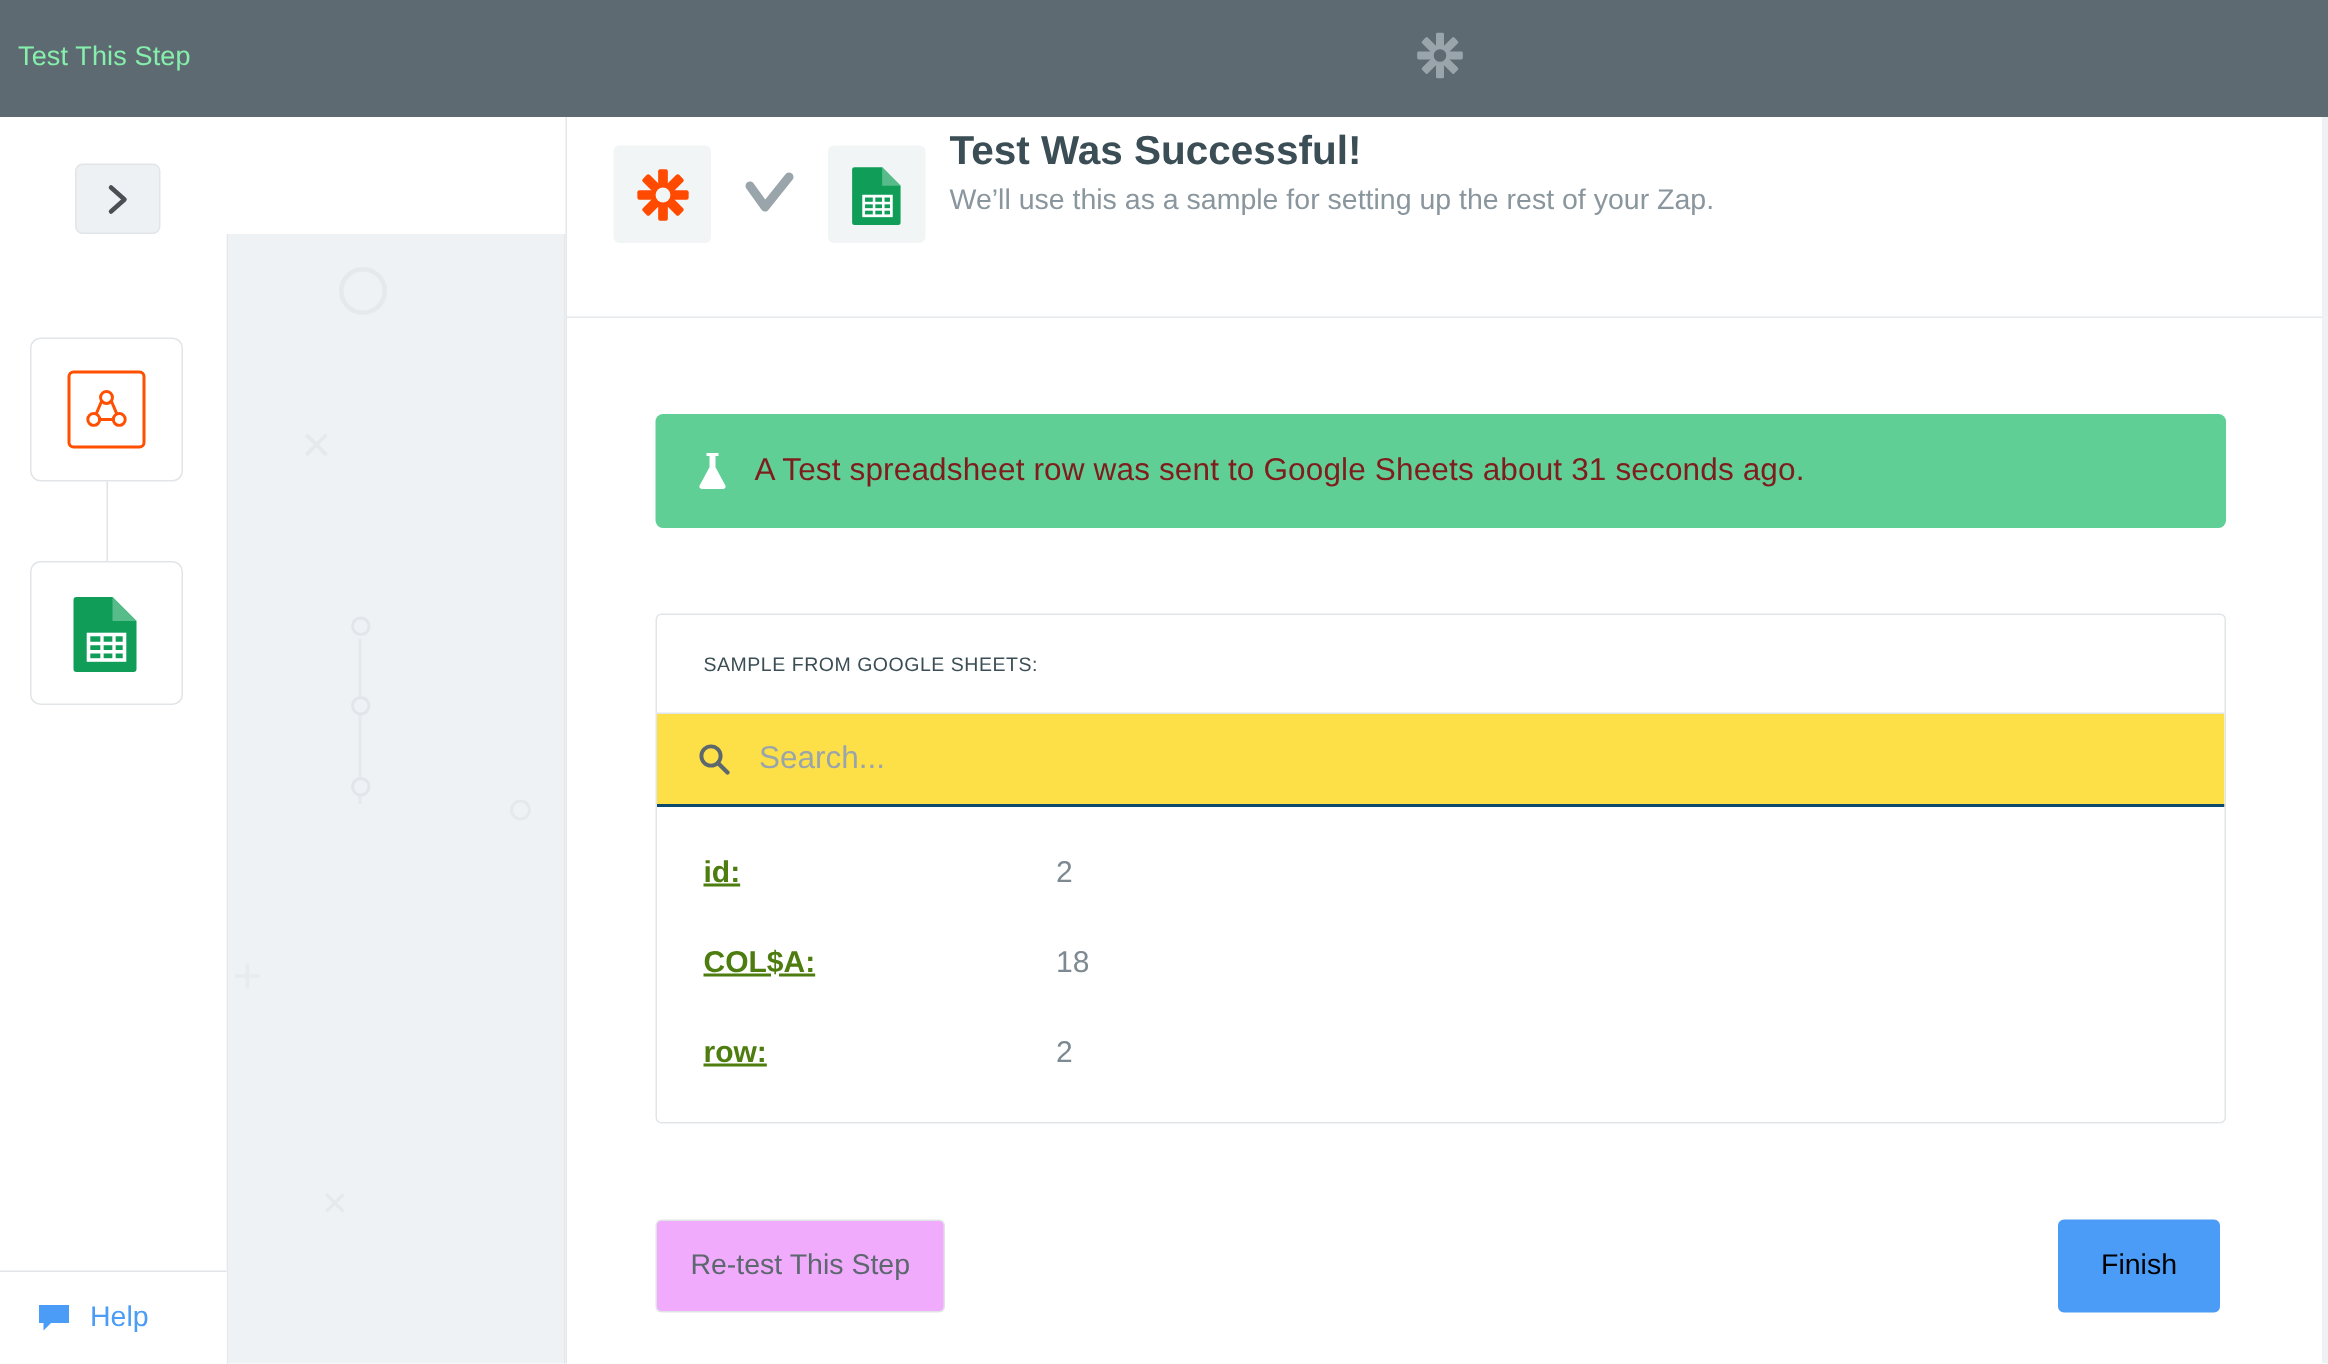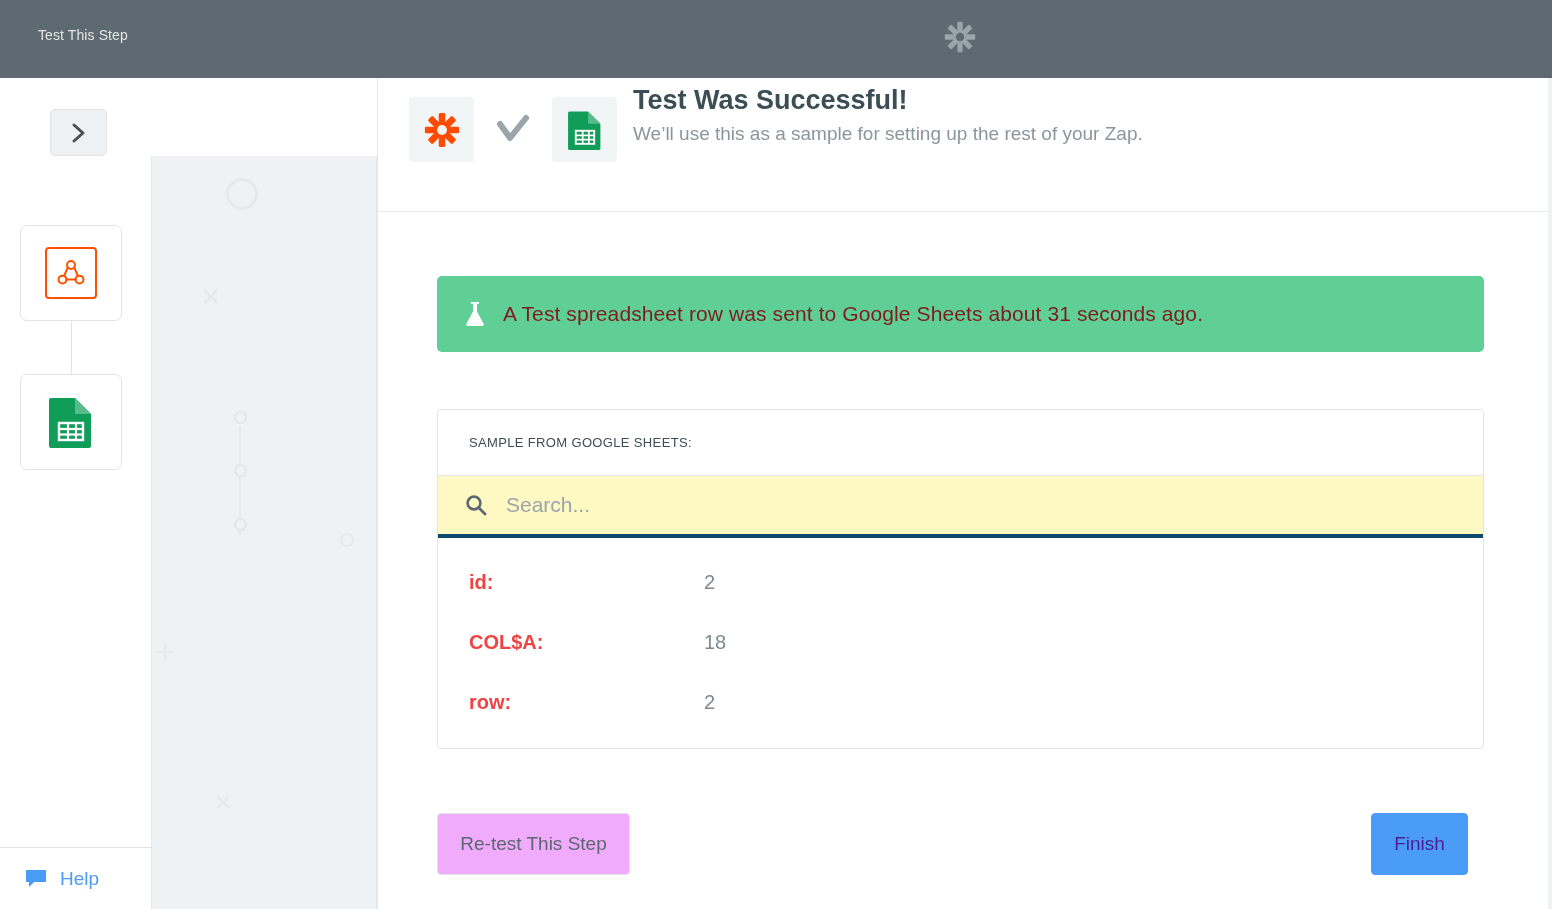--- a/index.html
+++ b/index.html
@@ -94,22 +94,22 @@
   }
 
   
   .topbar {
     position: absolute; left: 0; top: 0; width: 1552px; height: 78px;
     background: #5d6a71;
     z-index: 30;
     display: flex; align-items: center;
   }
   .topbar-title {
-    position: absolute; left: 38px; top: 27px;
-    color: #e5e5e5; font-size: 14px; font-weight: 400; letter-spacing: .1px;
+    position: absolute; left: 12px; top: 27px;
+    color: #86efac; font-size: 18px; font-weight: 400; letter-spacing: .1px;
   }
   .topbar-logo {
     position: absolute; left: 941px; top: 18px;
     width: 38px; height: 38px;
   }
 
   
   .panel {
     position: absolute; left: 377px; top: 0; width: 1175px; height: 909px;
     background: #ffffff;
@@ -174,40 +174,40 @@
     height: 66px; display: flex; align-items: center;
     padding-left: 31px;
     font-size: 13px; color: #3b4d55; font-weight: 400;
     letter-spacing: .35px;
     border-bottom: 1px solid #e1e5e8;
   }
   .search-row {
     height: 62px;
     display: flex; align-items: center;
     padding-left: 27px;
-    border-bottom: 4px solid #0c4a6e;
-    background: #fef9c3;
+    border-bottom: 2px solid #0c4a6e;
+    background: #fde047;
     cursor: text;
   }
   .search-input {
     border: 0; outline: 0; background: transparent;
     font-family: "Liberation Sans", sans-serif;
     font-size: 21px; color: #556067;
     margin-left: 17px; width: 85%;
   }
   .search-input::placeholder { color: #9aa4ab; }
 
   .kv-list { padding-top: 14px; }
   .kv-row {
     display: flex; align-items: center; height: 60px;
     padding-left: 31px;
   }
   .kv-key {
     width: 235px; flex: none;
-    font-size: 20px; color: #ef4444; font-weight: 700;
+    font-size: 20px; color: #4d7c0f; font-weight: 700; text-decoration: underline;
   }
   .kv-val {
     font-size: 20px; color: #7d8a91; font-weight: 400;
   }
 
   .footer-actions {
     position: absolute; left: 59px; top: 601px; width: 1047px; height: 76px;
   }
   .btn {
     font-family: "Liberation Sans", sans-serif;
@@ -215,25 +215,25 @@
     display: inline-flex; align-items: center; justify-content: center;
   }
   .btn-secondary {
     position: absolute; left: 0; top: 0;
     width: 193px; height: 62px;
     background: #f0abfc;
     border: 1px solid #dfe3e6;
     color: #5c676e; font-size: 19px;
   }
   .btn-primary {
-    position: absolute; right: 16px; top: 0;
-    width: 97px; height: 62px;
+    position: absolute; right: 4px; top: 0;
+    width: 108px; height: 62px;
     background: #4a9cf6;
     border: 1px solid #4a9cf6;
-    color: #4c1d95; font-size: 19px;
+    color: #000000; font-size: 19px;
   }
 
   
   .right-edge {
     position: absolute; right: 0; top: 78px; width: 4px; height: 831px;
     background: #eff2f4; z-index: 25;
   }
 </style>
 </head>
 <body>

